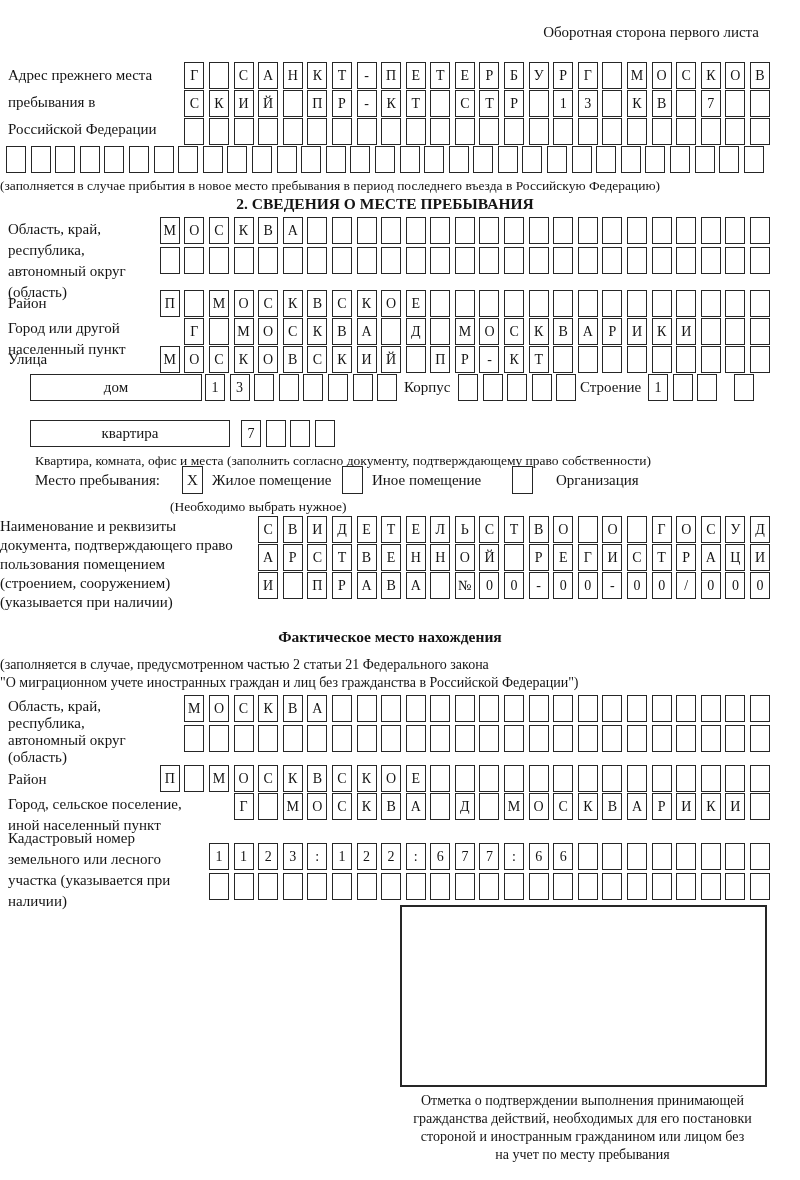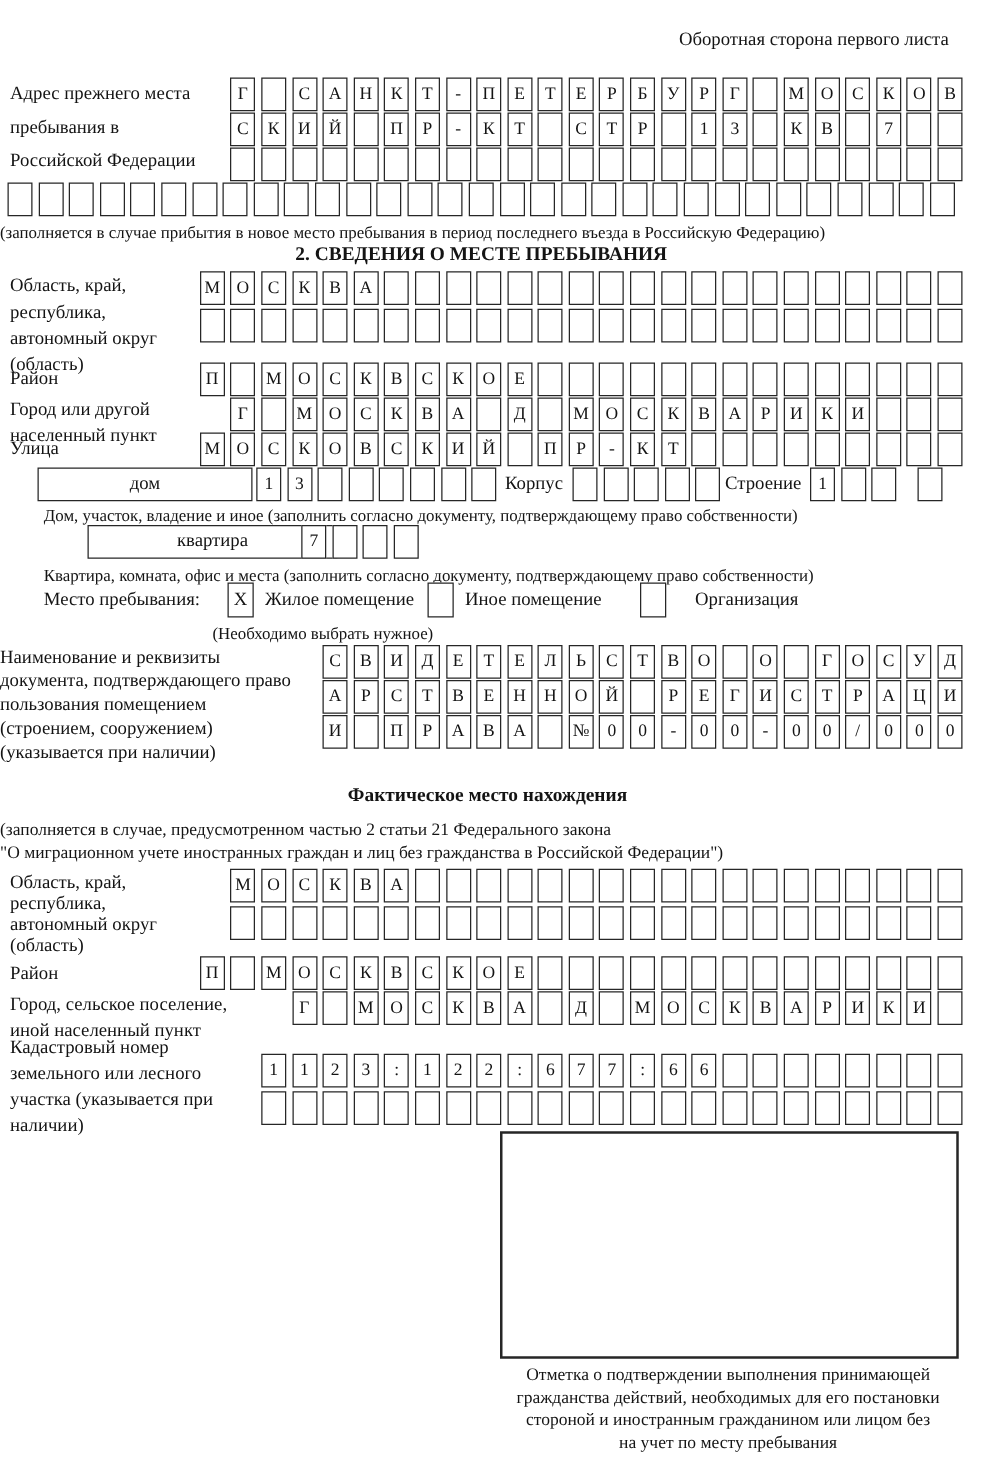--- a/index.html
+++ b/index.html
@@ -316,23 +316,22 @@
       <span class="cell"></span>
       <span class="cell"></span>
     </div>
   <div class="label" style="left:580px; top:378px;">Строение</div>
   <div class="cellrow stroenie-row" style="top:374px; left:648px;">
       <span class="cell">1</span>
       <span class="cell"></span>
       <span class="cell"></span>
       <span class="cell"></span>
     </div>
-  <div class="caption" style="left:35px; top:404px;">Дом, участок, владение и иное (заполнить согласно документу, подтверждающему право собственности)</div>
-
-  <div class="widebox" style="left:30px; top:420px; width:200px;margin-left:40px;">квартира</div>
+
+  <div class="widebox" style="left:30px; top:420px; width:200px;">квартира</div>
   <div class="cellrow" style="top:420px; left:241px;">
       <span class="cell">7</span>
       <span class="cell"></span>
       <span class="cell"></span>
       <span class="cell"></span>
     </div>
   <div class="caption" style="left:35px; top:452px;">Квартира, комната, офис и места (заполнить согласно документу, подтверждающему право собственности)</div>
 
   <div class="label" style="left:35px; top:471px;">Место пребывания:</div>
   <div class="cbox" style="left:182px; top:466px;">X</div>

